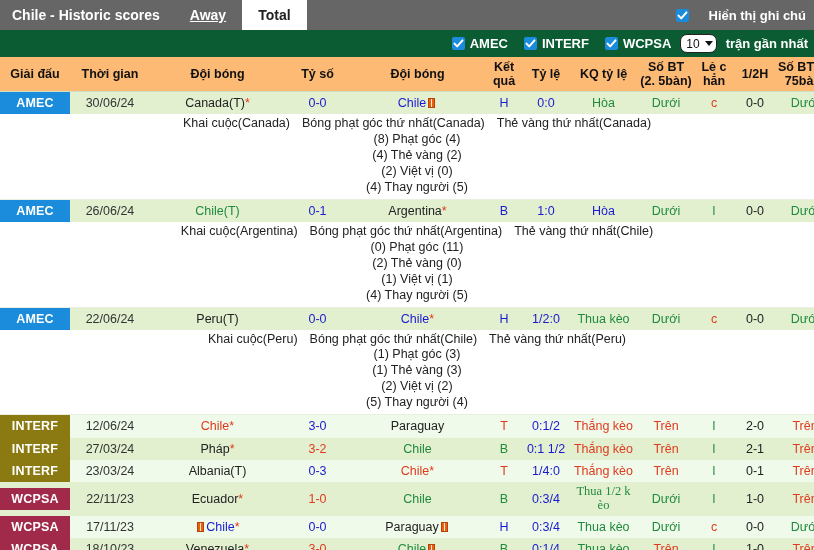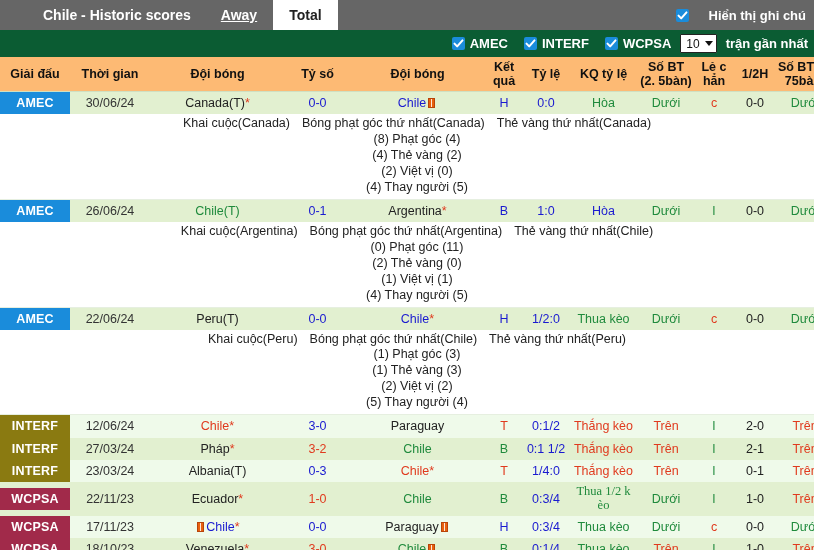--- a/index.html
+++ b/index.html
@@ -20,21 +20,20 @@
     align-items: stretch;
     position: relative;
   }
   .topbar-title {
     color: #ffffff;
     font-size: 14px;
     font-weight: bold;
     display: flex; align-items: center;
     padding: 0 14px 0 12px;
     white-space: nowrap;
-    margin-left: 31px;
   }
   .tab {
     display: flex; align-items: center;
     padding: 0 16px;
     font-size: 14px;
     color: #ffffff;
     cursor: pointer;
     white-space: nowrap;
   }
   .tab.active {
@@ -77,21 +76,21 @@
   }
   .filterbar .lbl {
     color: #ffffff;
     font-size: 13px;
     font-weight: bold;
     white-space: nowrap;
   }
   .filterbar .sel {
     background: #ffffff;
     border: 1px solid #222;
-    border-radius: 1px;
+    border-radius: 7px;
     height: 19px;
     display: flex; align-items: center;
     padding: 0 3px 0 5px;
     font-size: 12px;
     color: #111;
     gap: 3px;
     margin: 0 4px;
   }
   .filterbar .sel .caret {
     width: 0; height: 0;

